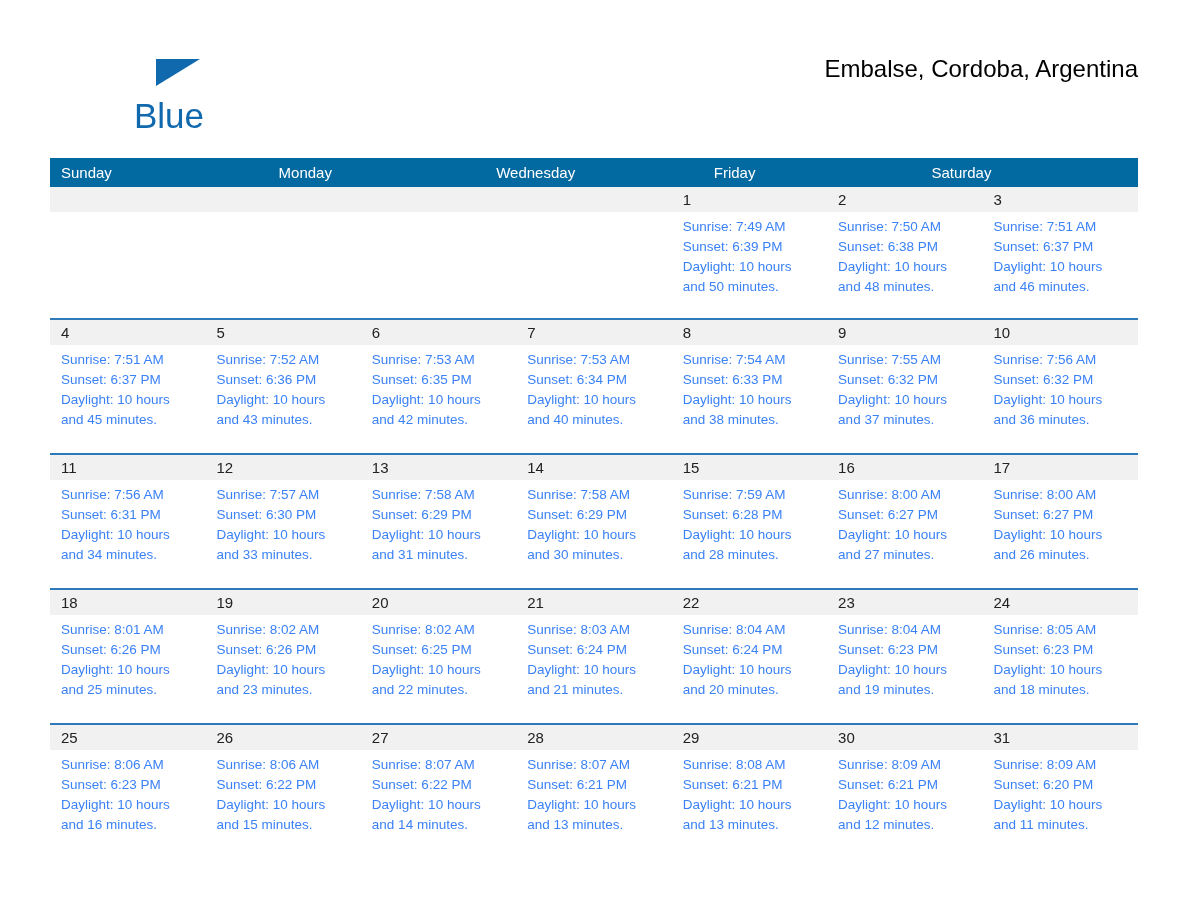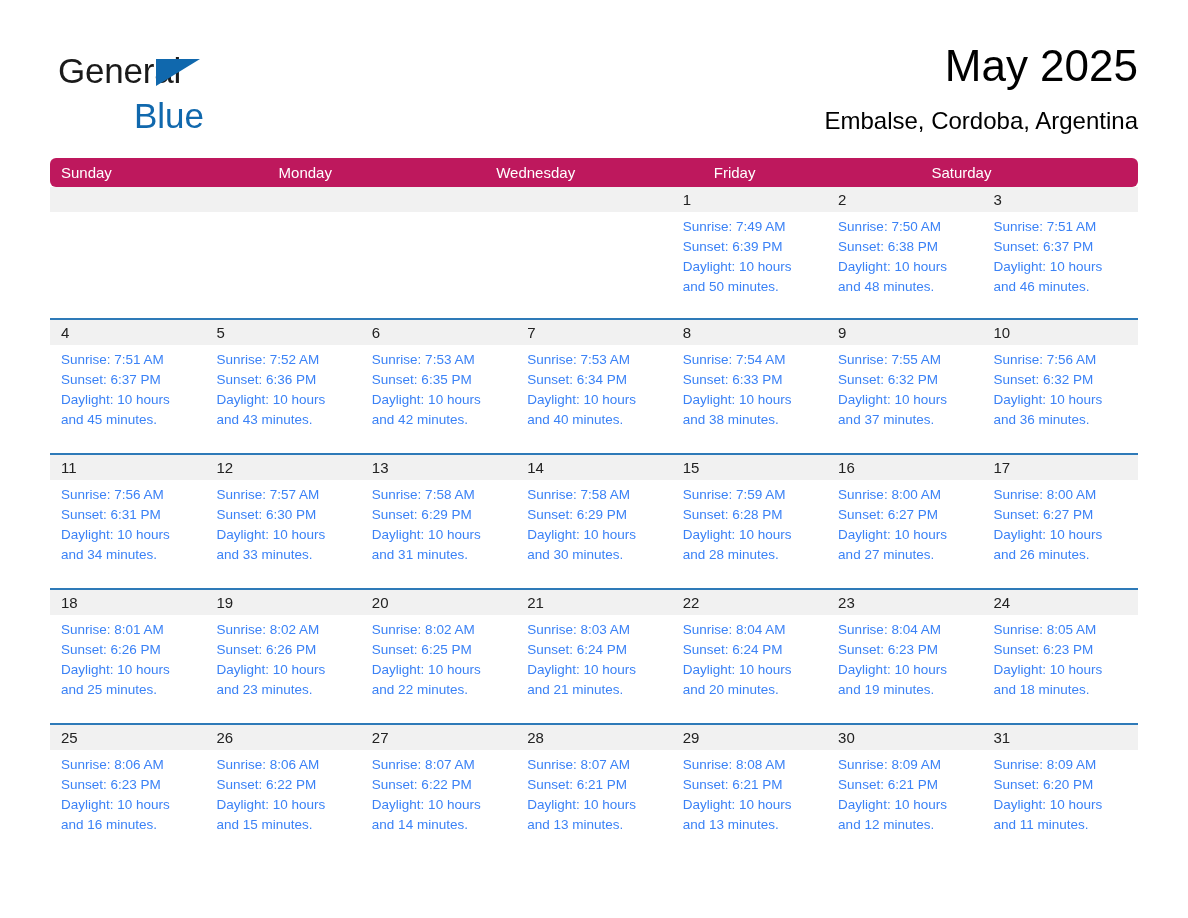--- a/index.html
+++ b/index.html
@@ -90,23 +90,22 @@
 
   
   .calendar {
     position: absolute;
     left: 50px;
     top: 158px;
     width: 1088px;
   }
   .weekday-row {
     display: flex;
-    background: #be185d;
+    background: #0369a1;
     height: 29px;
-    border-radius: 6px;
   }
   .weekday {
     flex: 1 1 0;
     color: #ffffff;
     font-size: 15px;
     line-height: 29px;
     padding-left: 11px;
     box-sizing: border-box;
     white-space: nowrap;
   }
@@ -150,27 +149,25 @@
   }
 </style>
 </head>
 <body>
 
 <div class="page">
 
   <div class="header">
 
     <div class="brand">
-      <span class="brand-line1">General</span>
       <span class="brand-tri"></span>
       <span class="brand-line2">Blue</span>
     </div>
 
     <div class="title-block">
-      <div class="month-title">May 2025</div>
       <div class="location">Embalse, Cordoba, Argentina</div>
     </div>
 
   </div>
 
   <div class="calendar">
 
     <div class="weekday-row">
       <div class="weekday">Sunday</div>
       <div class="weekday">Monday</div>

